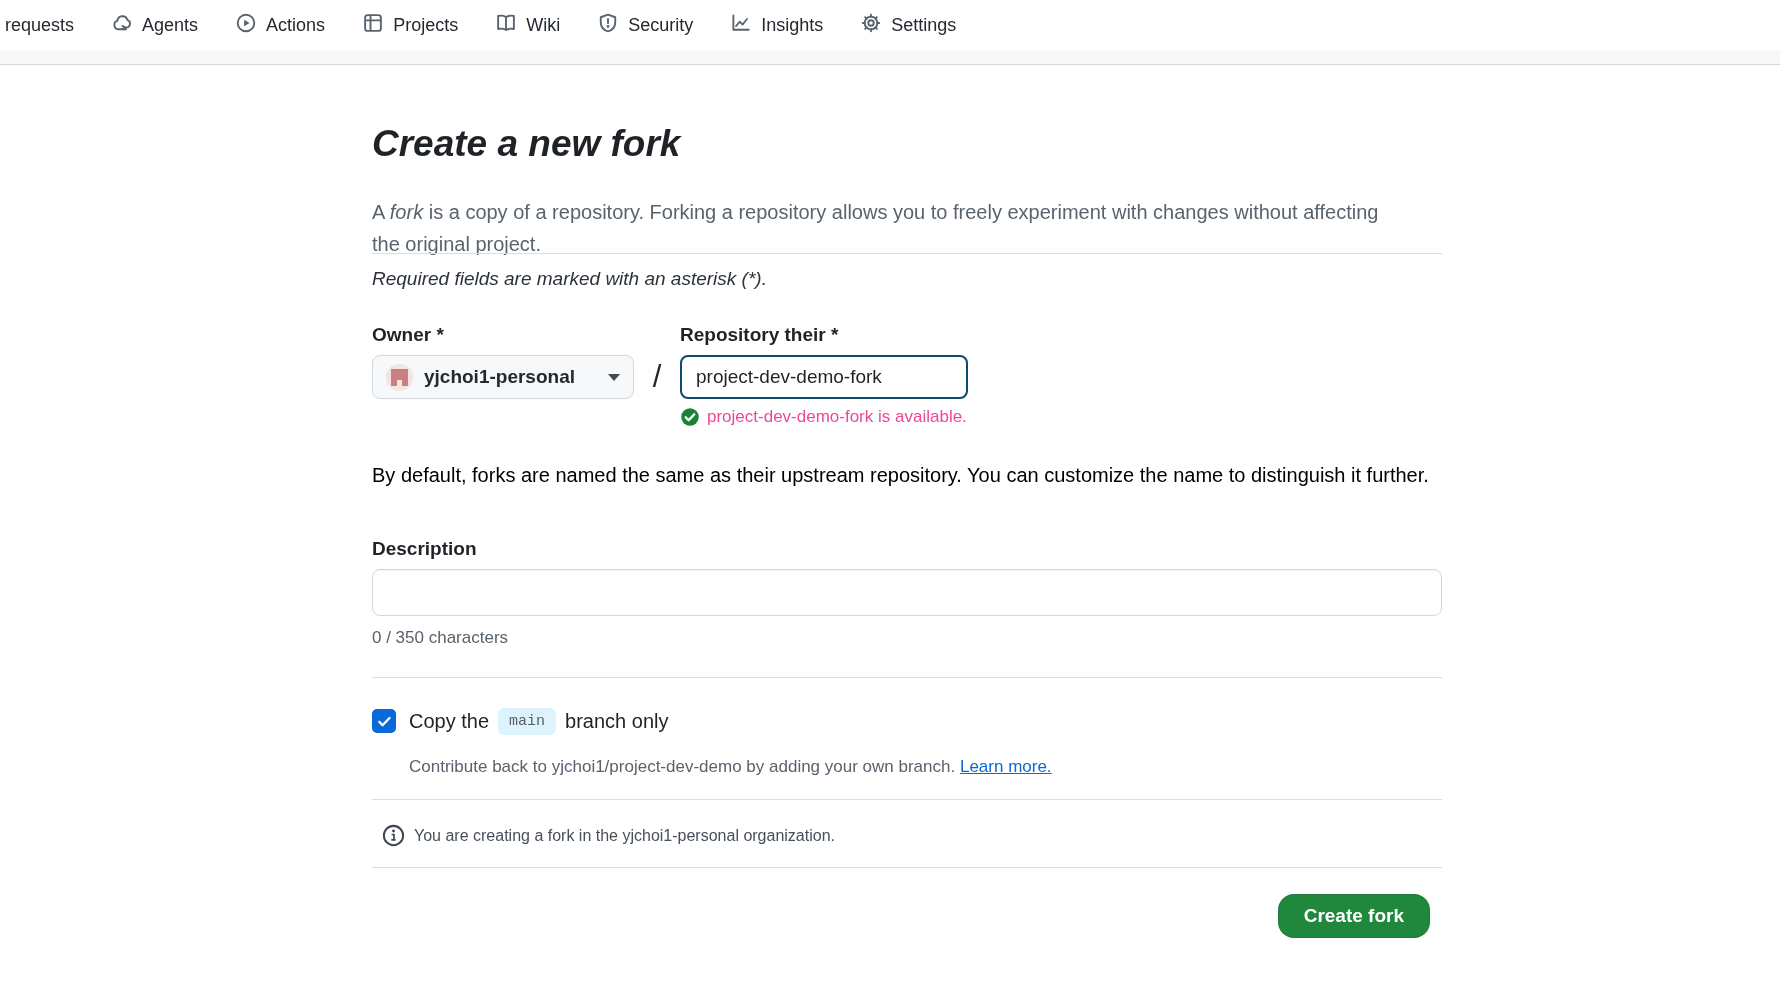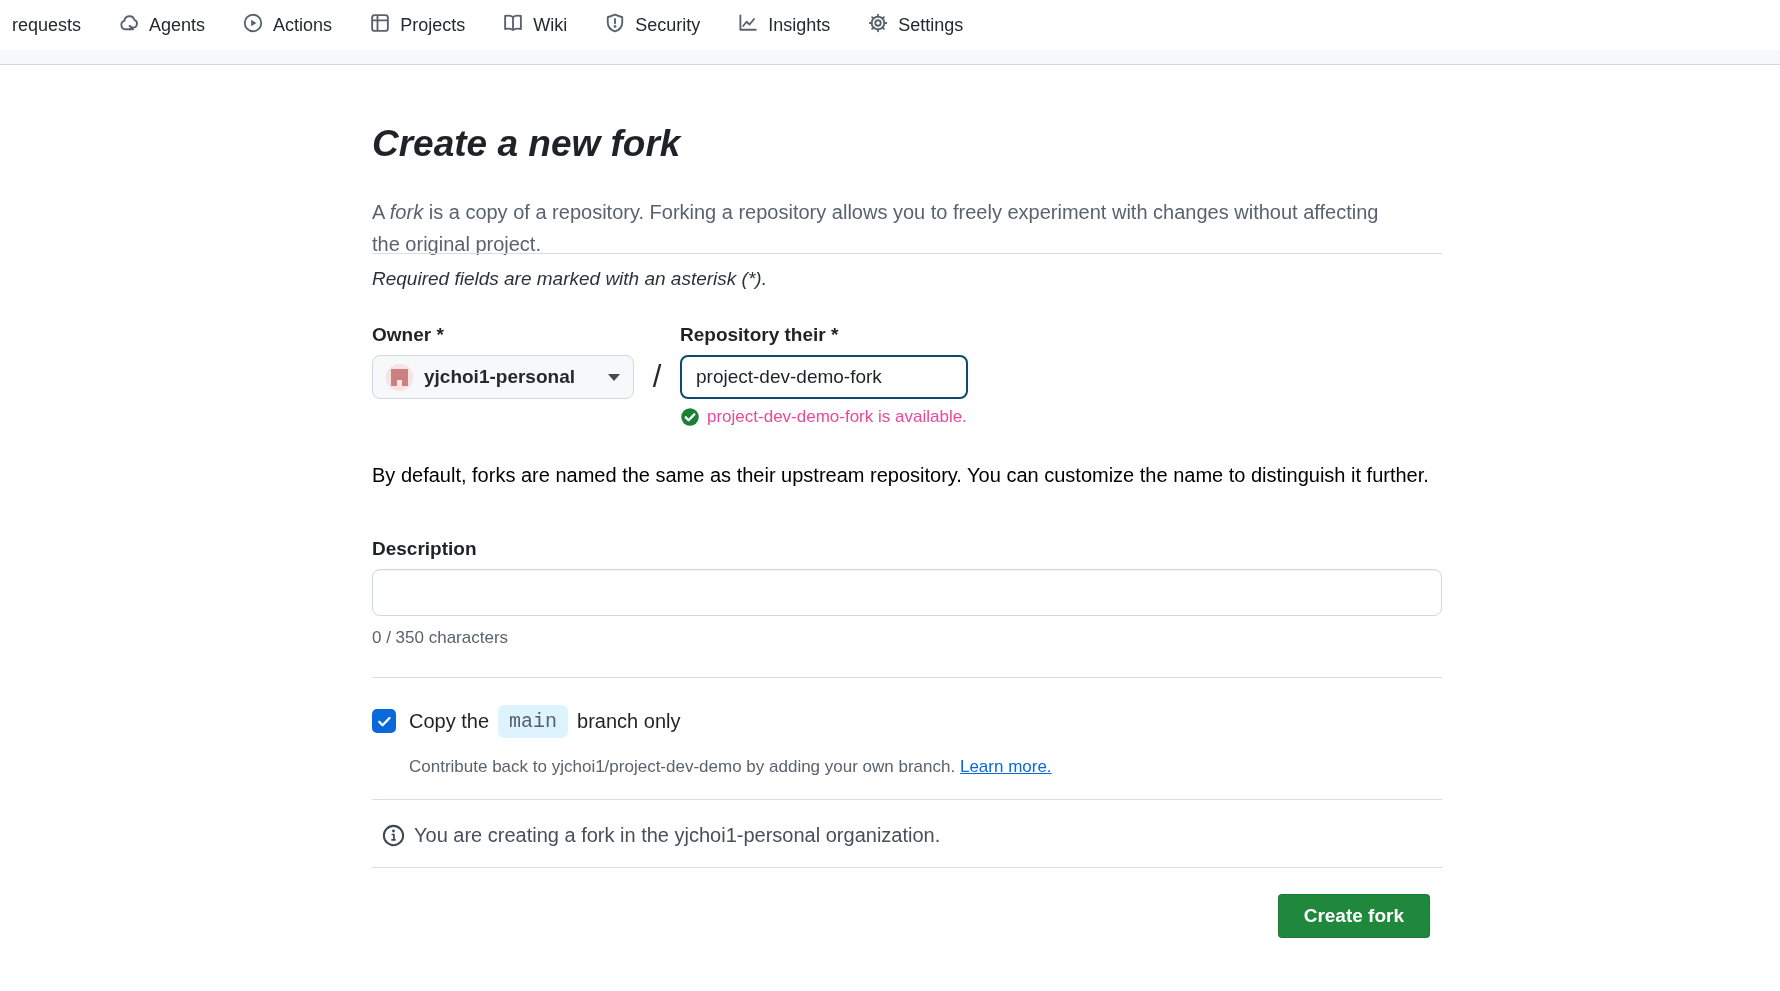--- a/index.html
+++ b/index.html
@@ -5,21 +5,21 @@
   * { box-sizing: border-box; }
   html,body { margin:0; padding:0; }
   body {
     width:1780px; height:991px; position:relative; overflow:hidden;
     background:#ffffff; color:#1f2328;
     font-family:"Liberation Sans", sans-serif;
   }
 
   
   .topnav { position:absolute; top:0; left:0; width:1780px; height:66px; background:#fff; }
-  .tabs-row { height:50px; display:flex; align-items:center; gap:38px; padding-left:12px; background:#fff; }
+  .tabs-row { height:50px; display:flex; align-items:center; gap:38px; padding-left:5px; background:#fff; }
   .tab { display:flex; align-items:center; gap:10px; font-size:18px; color:#24292f; cursor:pointer; white-space:nowrap; }
   .tab svg { width:20px; height:20px; color:#59636e; flex:none; }
   .header-strip { height:15px; background:#f6f8fa; border-bottom:1px solid #d0d7de; }
 
   
   main { position:absolute; left:372px; top:66px; width:1070px; height:925px; }
   main > * { position:absolute; left:0; }
   .hr { width:1070px; height:0; border:0; border-top:1px solid #d8dee4; margin:0; }
 
   h1.page-title { top:56px; margin:0; font-size:37px; line-height:44px; font-weight:600; color:#1f2328;font-style:italic; }
@@ -65,35 +65,35 @@
   }
   .char-counter { top:562px; font-size:17px; color:#59636e; }
   #hr2 { top:611px; }
 
   .checkbox-row { top:640px; display:flex; align-items:center; height:30px; }
   .checkbox { width:24px; height:24px; border-radius:5px; background:#0969da; display:flex; align-items:center; justify-content:center; cursor:pointer; flex:none; }
   .checkbox svg { width:17px; height:17px; }
   .checkbox-label { margin-left:13px; font-size:20px; color:#1f2328; display:flex; align-items:center; }
   .branch-chip {
     margin:0 9px; padding:5px 11px; border-radius:6px; background:#ddf4ff;
-    font-family:"Liberation Mono", monospace; font-size:20px; color:#57606a;
+    font-family:"Liberation Mono", monospace; font-size:15px; color:#57606a;
   }
   .branch-note { top:691px; left:37px; font-size:17px; color:#59636e; }
   .branch-note a { color:#0969da; text-decoration:underline; cursor:pointer; }
   #hr3 { top:733px; }
 
-  .info-row { top:758px; padding-left:10px; display:flex; align-items:center; gap:9px; font-size:20px; color:#474f58; }
+  .info-row { top:758px; padding-left:10px; display:flex; align-items:center; gap:9px; font-size:16px; color:#474f58; }
   .info-row svg { width:23px; height:23px; color:#3f4750; flex:none; }
   #hr4 { top:801px; }
 
   .create-fork-btn {
     top:828px; left:auto; right:12px; height:44px; padding:0 25px;
     background:#1f883d; color:#ffffff; font-family:"Liberation Sans", sans-serif;
     font-size:19px; font-weight:600; border:1px solid rgba(31,35,40,.15);
-    border-radius:4px; cursor:pointer;
+    border-radius:16px; cursor:pointer;
   }
 </style>
 </head>
 <body>
 
 <header class="topnav">
   <div class="tabs-row">
 
     <div class="tab">
       <span>requests</span>

